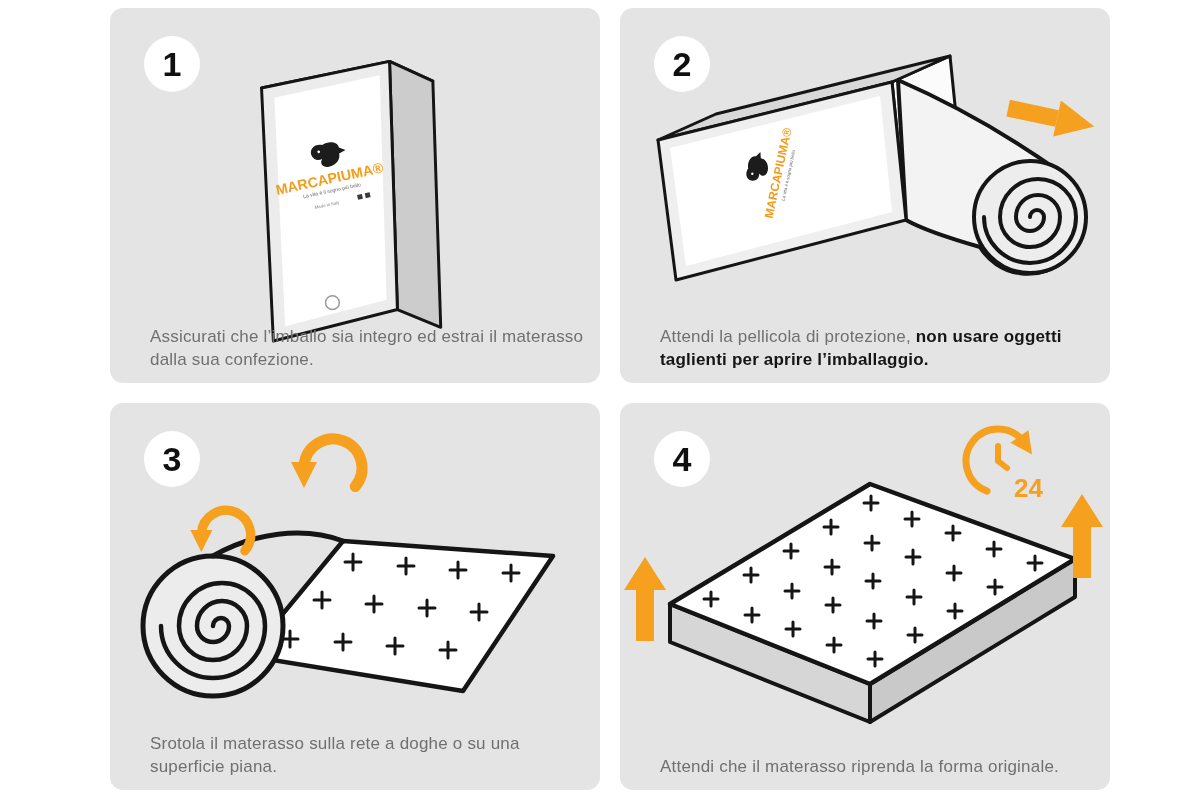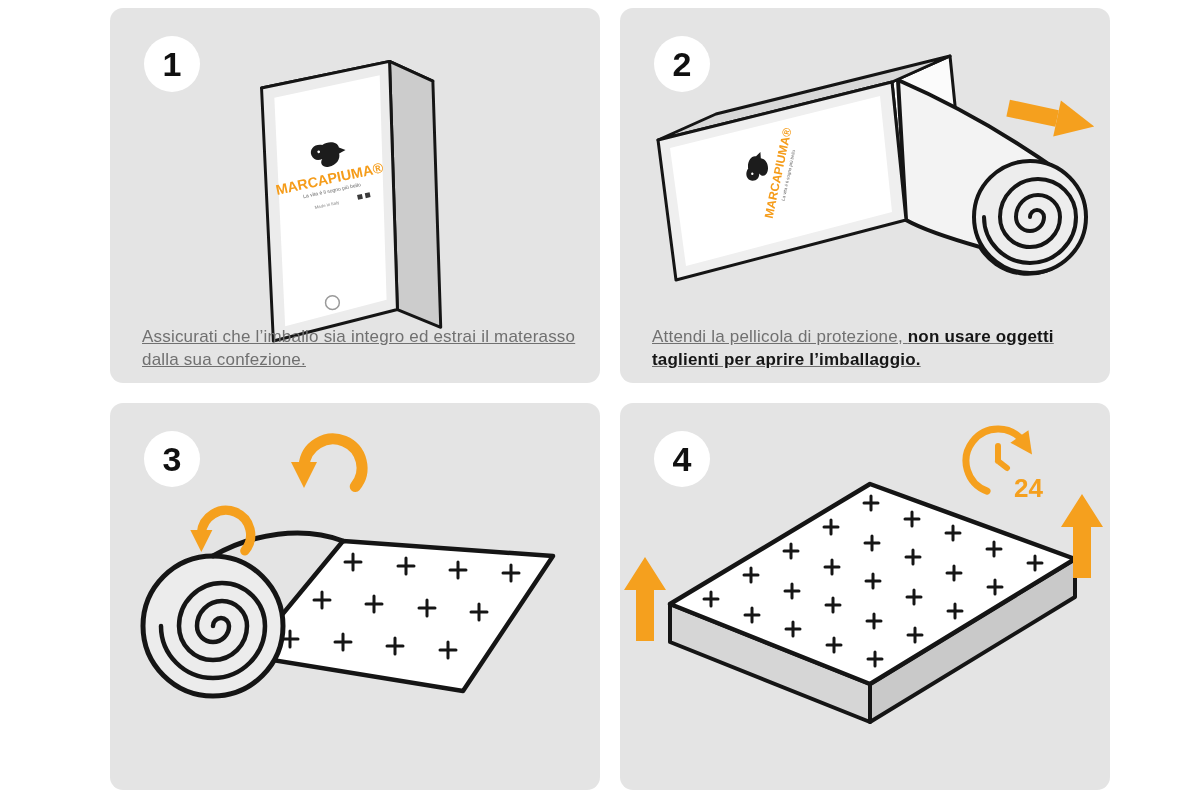--- a/index.html
+++ b/index.html
@@ -5,22 +5,22 @@
   * { margin:0; padding:0; box-sizing:border-box; }
   html,body { width:1200px; height:800px; background:#ffffff;
               font-family:"Liberation Sans", sans-serif; overflow:hidden; }
   .page { width:1200px; height:800px; padding:8px 90px 10px 110px;
           display:grid; grid-template-columns:490px 490px;
           grid-template-rows:375px 387px; column-gap:20px; row-gap:20px; }
   .panel { position:relative; background:#e4e4e4; border-radius:13px; overflow:hidden; }
   .badge { position:absolute; left:34px; top:28px; width:56px; height:56px;
            background:#ffffff; border-radius:50%; display:flex; align-items:center;
            justify-content:center; font-size:34px; font-weight:bold; color:#101010; }
-  .caption { position:absolute; left:32px; bottom:12px; max-width:445px;
-             font-size:17px; line-height:1.36; color:#707070; letter-spacing:.2px;text-decoration:underline; }
+  .caption { position:absolute; left:40px; bottom:12px; max-width:445px;
+             font-size:17px; line-height:1.36; color:#707070; letter-spacing:.2px; }
   .caption b { color:#151515; font-weight:bold; }
   .illus { position:absolute; }
   .illus1 { left:122px; top:6px;  width:256px; height:340px; }
   .illus2 { left:10px;  top:14px; width:470px; height:300px; }
   .illus3 { left:8px;   top:10px; width:470px; height:320px; }
   .illus4 { left:0;     top:6px;  width:490px; height:330px; }
   svg text { font-family:"Liberation Sans", sans-serif; }
 </style>
 </head>
 <body>
@@ -109,20 +109,21 @@
                M164,226h16M172,218v16 M217,229h16M225,221v16 M269,233h16M277,225v16 M322,237h16M330,229v16" stroke="#151515" stroke-width="3" stroke-linecap="round" fill="none"></path>
 
       <circle cx="95" cy="213" r="70" fill="#ececec" stroke="#151515" stroke-width="5"></circle>
       <path d="M95,213 a8,8 0 0 1 16,0 a16,16 0 0 1 -32,0 a25,25 0 0 1 50,0 a34,34 0 0 1 -68,0 a43,43 0 0 1 86,0 a52,52 0 0 1 -104,0" fill="none" stroke="#151515" stroke-width="4.5" stroke-linecap="round"></path>
       <path d="M95,143 C135,120 185,113 225,128" fill="none" stroke="#151515" stroke-width="5" stroke-linecap="round"></path>
 
       <use href="#curve-arrow" transform="translate(215,55)"></use>
       <use href="#curve-arrow" transform="translate(108,122) scale(0.85)"></use>
     </svg>
 
+    <p class="caption"><span>Srotola il materasso sulla rete a doghe o su una superficie piana.</span><b></b></p>
   </section>
 
   <section class="panel">
     <div class="badge">
       <span>4</span>
     </div>
 
     <svg class="illus illus4" viewBox="0 0 490 330">
 
       <polygon points="50,195 250,275 250,313 50,233" fill="#d6d6d6" stroke="#151515" stroke-width="4" stroke-linejoin="round"></polygon>
@@ -145,15 +146,16 @@
       <g transform="translate(378,52)">
         <path d="M-10.9,30.1 A32,32 0 1 1 26.2,-18.4" fill="none" stroke="#F5A01E" stroke-width="7" stroke-linecap="round"></path>
         <g transform="translate(26,-18) rotate(55)">
           <polygon points="-8,-11 14,0 -8,11" fill="#F5A01E"></polygon>
         </g>
         <path d="M0,0 L0,-15 M0,0 L9,7" fill="none" stroke="#F5A01E" stroke-width="6" stroke-linecap="round"></path>
         <text x="16" y="36" font-size="26" font-weight="bold" fill="#F5A01E">24</text>
       </g>
     </svg>
 
+    <p class="caption"><span>Attendi che il materasso riprenda la forma originale.</span><b></b></p>
   </section>
 
 </div>
 
 </body></html>

